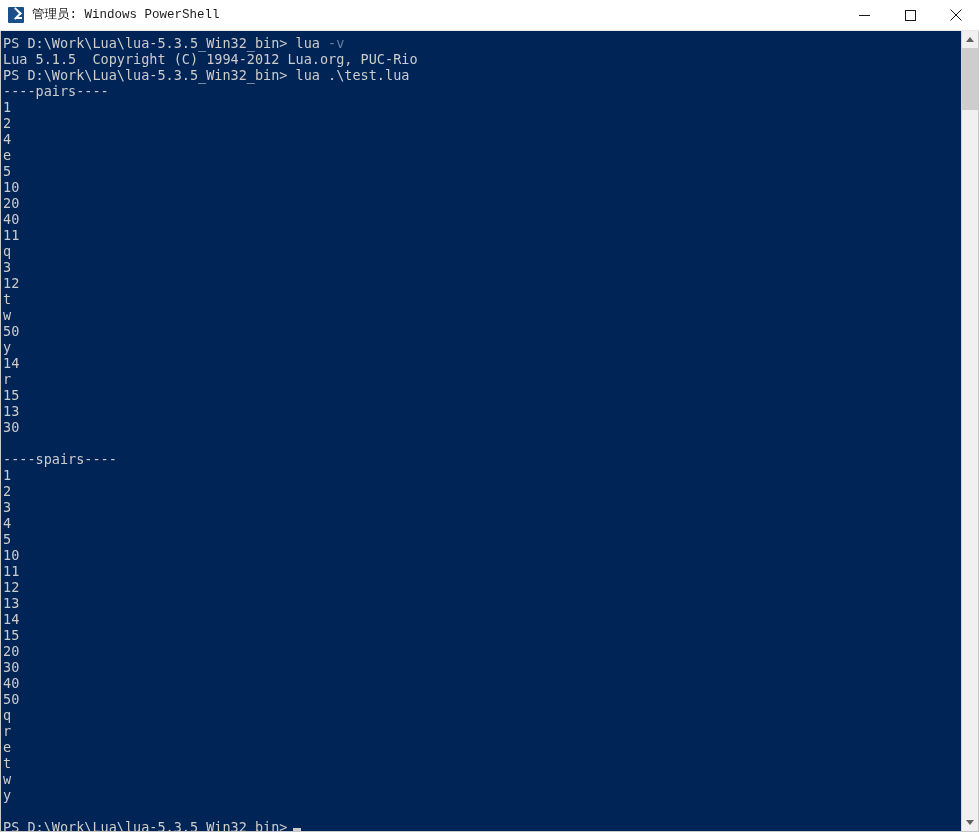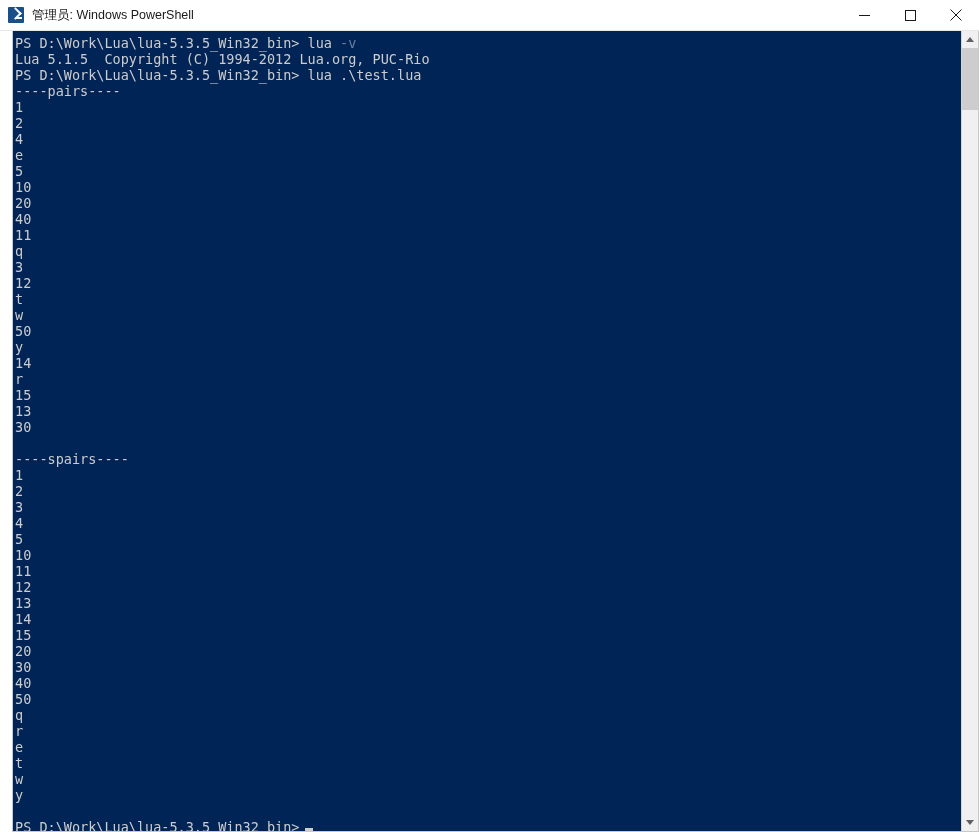--- a/index.html
+++ b/index.html
@@ -59,21 +59,21 @@
   }
   .title-icon .under {
     position: absolute;
     left: 8px;
     top: 10px;
     width: 6px;
     height: 2px;
     background: #ffffff;
   }
   .title-text {
-    font-family: Liberation Sans, sans-serif;
+    font-family: Liberation Mono, monospace;
     font-size: 12.5px;
     color: #1a1a1a;
     line-height: 30px;
     white-space: nowrap;
   }
   .win-controls {
     position: absolute;
     right: 0;
     top: 0;
     height: 30px;
@@ -95,21 +95,20 @@
   
   .term-wrap {
     position: relative;
     flex: 1 1 auto;
     display: flex;
     background: #012456;
     border: 1px solid #c8c8c8;
     border-top: none;
     box-sizing: border-box;
     overflow: hidden;
-    margin-left: 12px;
   }
   .term {
     position: relative;
     flex: 1 1 auto;
     background: #012456;
     overflow: hidden;
     padding: 0;
   }
   .lines {
     position: absolute;

